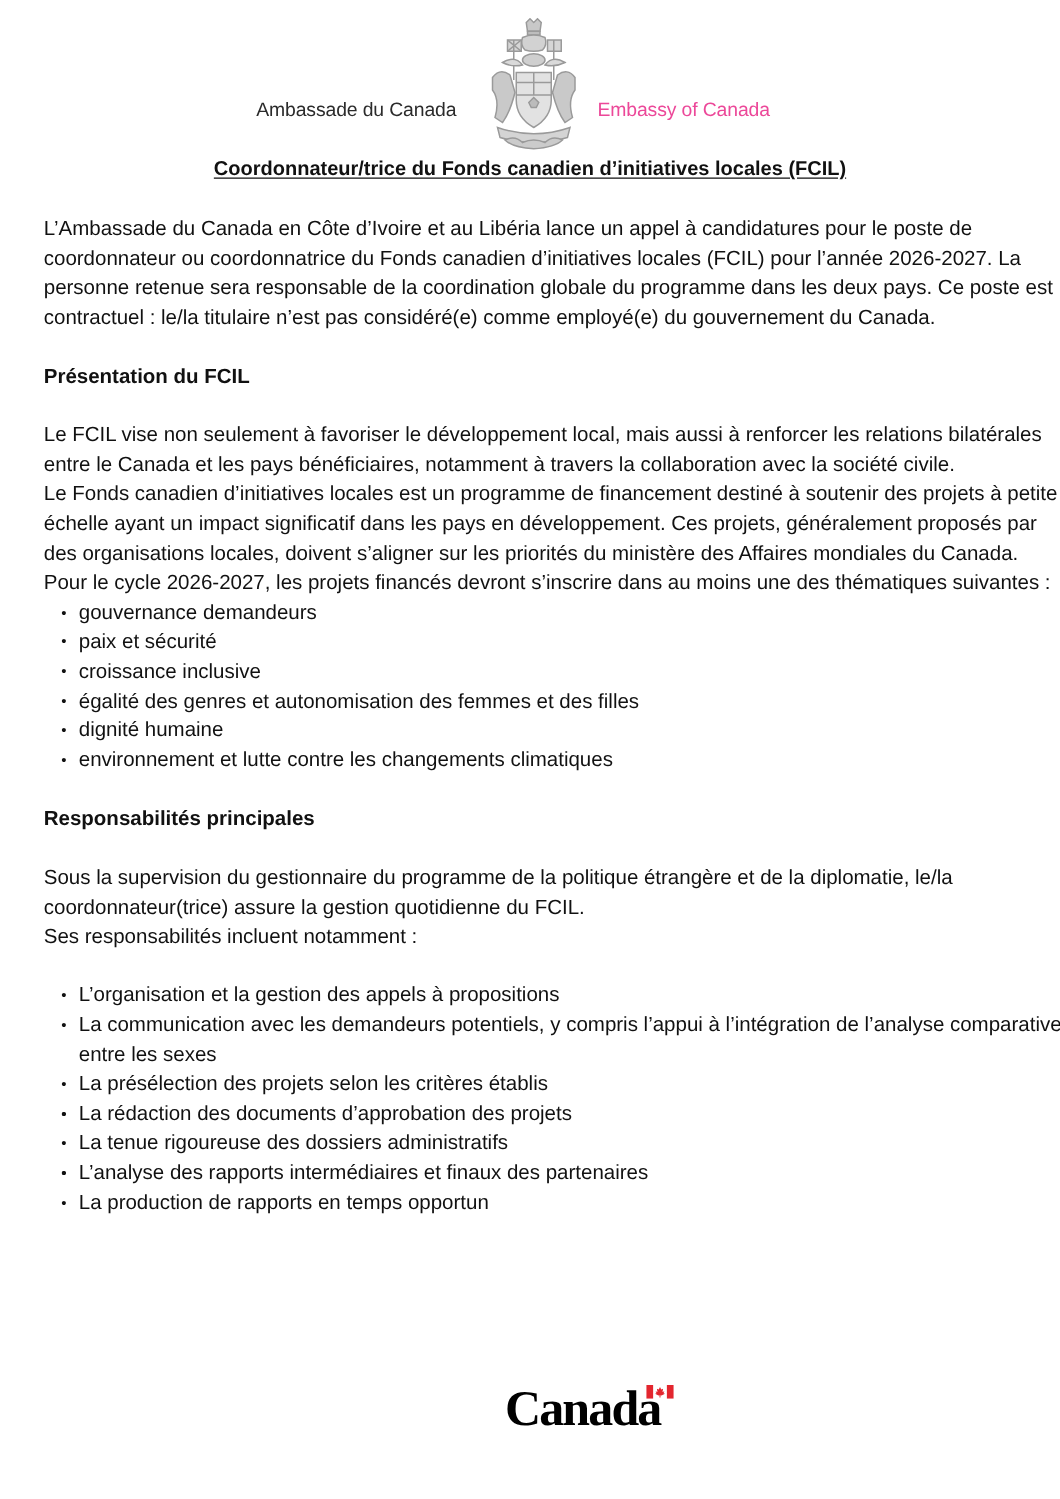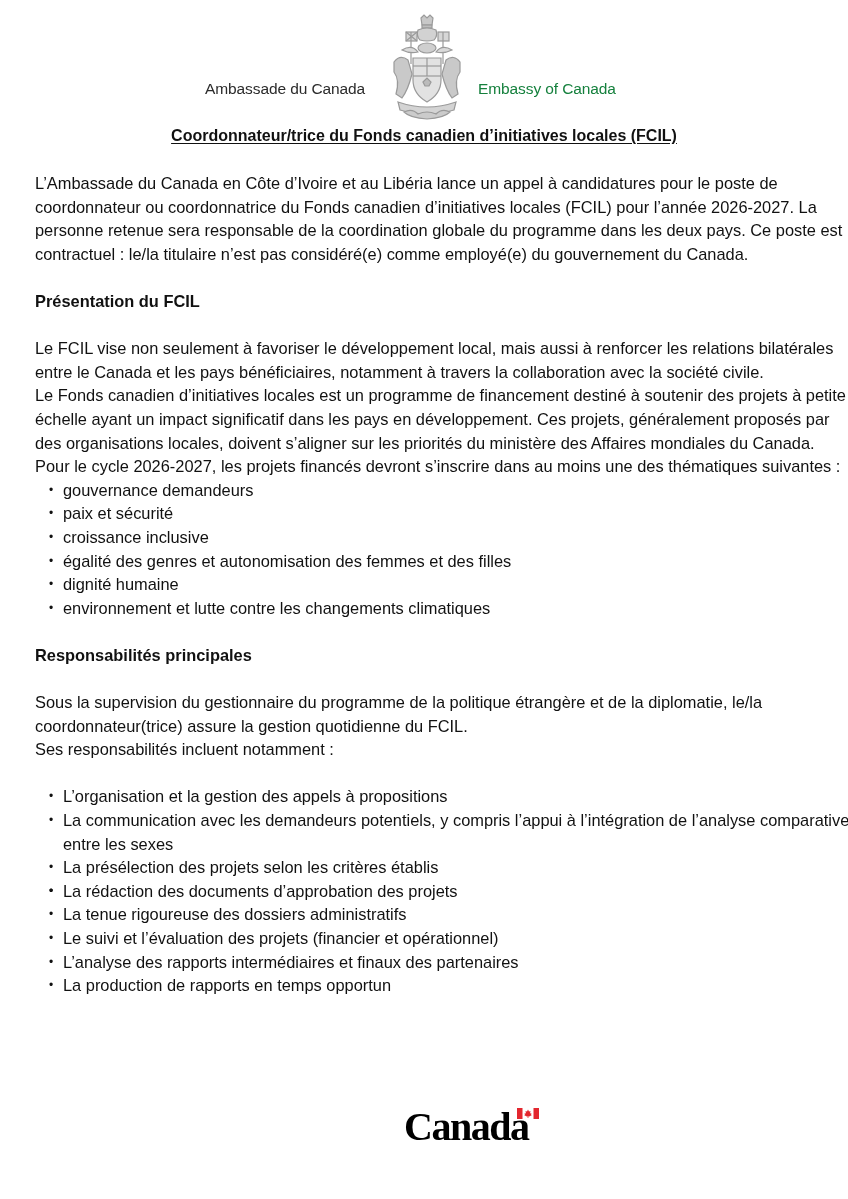--- a/index.html
+++ b/index.html
@@ -28,21 +28,21 @@
       top: 80px;
       font-size: 15.5px;
       color: #2b2b2b;
       letter-spacing: -0.1px;
     }
     .lh-right {
       position: absolute;
       left: 478px;
       top: 80px;
       font-size: 15.5px;
-      color: #15803d;
+      color: #ec4899;
       letter-spacing: -0.1px;
     }
     .coat-of-arms {
       position: absolute;
       left: 388px;
       top: 14px;
       width: 78px;
       height: 106px;
     }
     .doc-title {
@@ -195,21 +195,21 @@
   <p>Ses responsabilités incluent notamment :</p>
   <div class="gap"></div>
 
   <ul class="bullets">
     <li><span class="bullet">•</span><span>L’organisation et la gestion des appels à propositions</span></li>
     <li><span class="bullet">•</span><span>La communication avec les demandeurs potentiels, y compris l’appui à l’intégration de l’analyse comparative entre les sexes</span></li>
     <li><span class="bullet">•</span><span>La présélection des projets selon les critères établis</span></li>
     <li><span class="bullet">•</span></li>
     <li><span class="bullet">•</span><span>La rédaction des documents d’approbation des projets</span></li>
     <li><span class="bullet">•</span><span>La tenue rigoureuse des dossiers administratifs</span></li>
-    <li><span class="bullet">•</span><span>Le suivi et l’évaluation des projets (financier et opérationnel)</span></li>
+    <li><span class="bullet">•</span></li>
     <li><span class="bullet">•</span><span>L’analyse des rapports intermédiaires et finaux des partenaires</span></li>
     <li><span class="bullet">•</span><span>La production de rapports en temps opportun</span></li>
   </ul>
 </div>
 
 <div class="footer-wordmark">
   <span class="wordmark-text">Canada</span>
   <svg class="wordmark-flag" viewBox="0 0 22 11" xmlns="http://www.w3.org/2000/svg">
     <rect x="0" y="0" width="5.5" height="11" fill="#e3262e"></rect>
     <rect x="16.5" y="0" width="5.5" height="11" fill="#e3262e"></rect>

